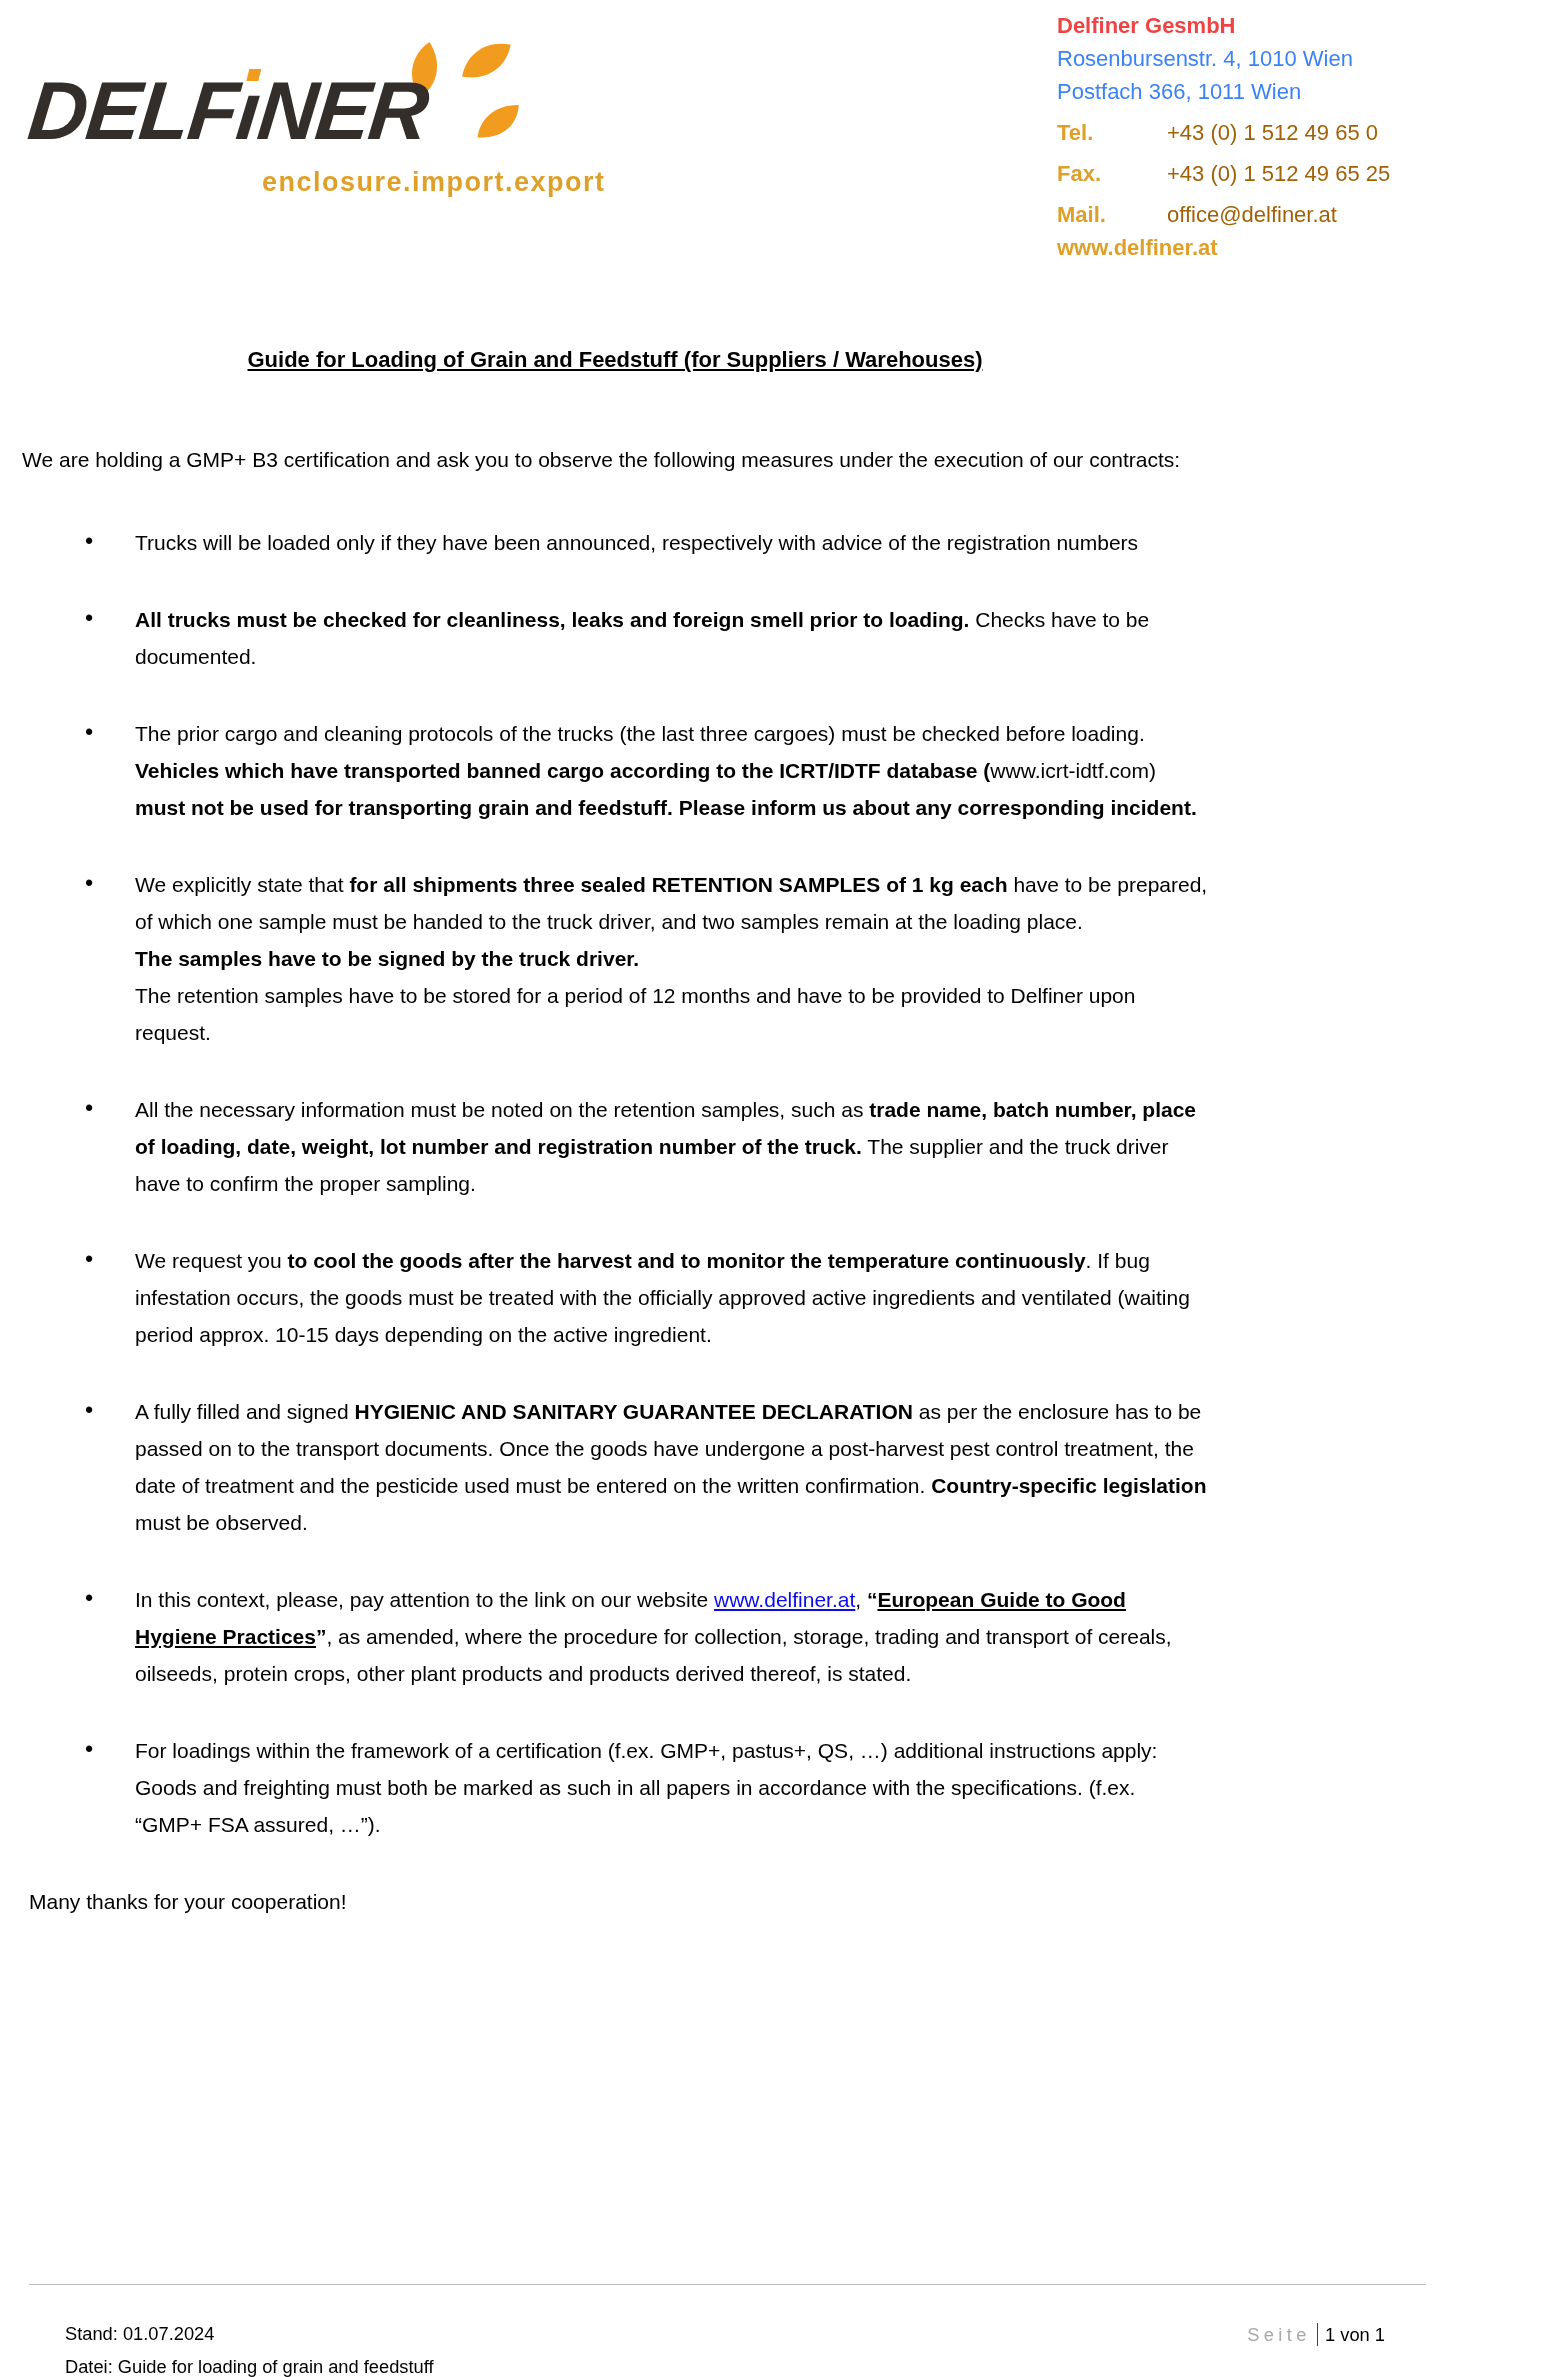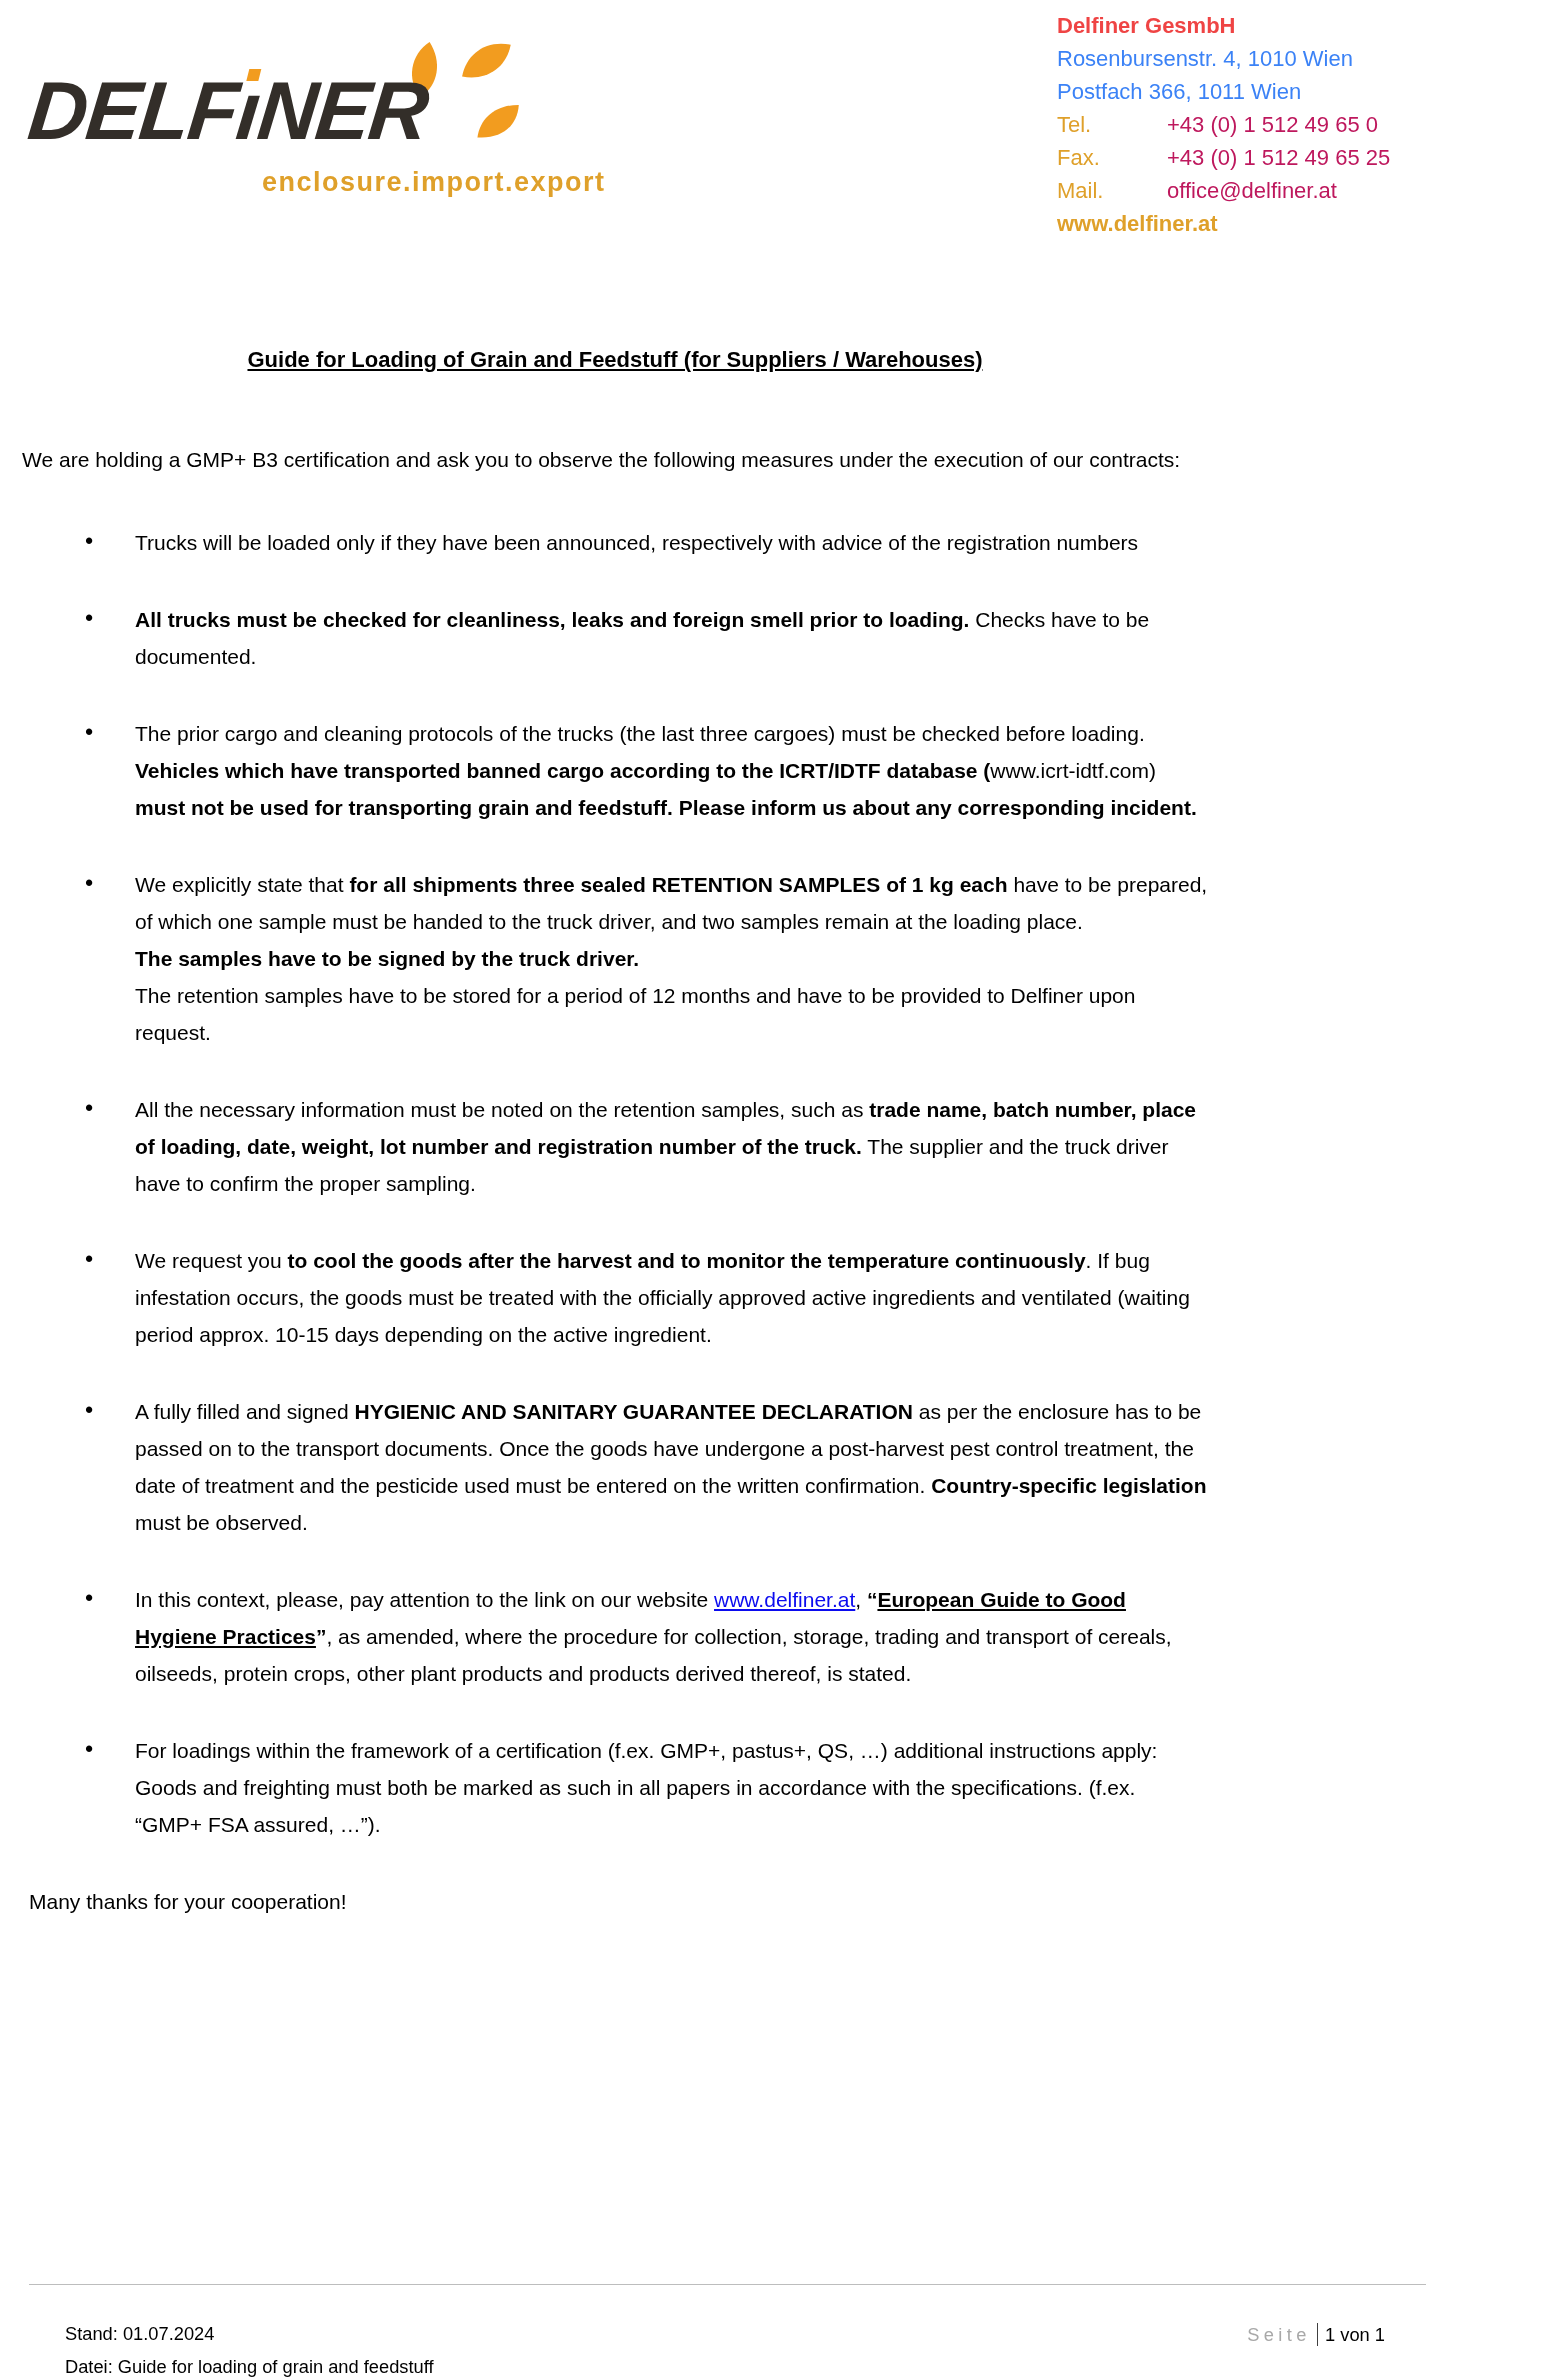--- a/index.html
+++ b/index.html
@@ -30,22 +30,22 @@
     position:absolute;left:233px;top:116px;
     font-size:27px;font-weight:700;color:#DFA02A;letter-spacing:1.5px;
     white-space:nowrap;
   }
   .contact{
     position:absolute;left:1057px;top:8.8px;
     font-size:22px;line-height:33px;white-space:nowrap;
   }
   .contact .company{font-weight:700;color:#ef4444;}
   .contact .addr{color:#3b82f6;}
-  .contact .row .lbl{display:inline-block;width:110px;font-weight:400;color:#DFA02A;}
-  .contact .row .val{color:#be185d;}
+  .contact .row .lbl{display:inline-block;width:110px;font-weight:700;color:#DFA02A;margin-top:8px;}
+  .contact .row .val{color:#a16207;}
   .contact .site{font-weight:700;color:#DFA02A;}
   
   .main{position:absolute;left:0;top:0;width:1327px;padding:0;}
   .doc-title{
     margin:341px 119px 63px 22px;
     font-size:22px;font-weight:700;line-height:37px;
     text-align:center;
   }
   .doc-title span{text-decoration:underline;}
   .intro{

